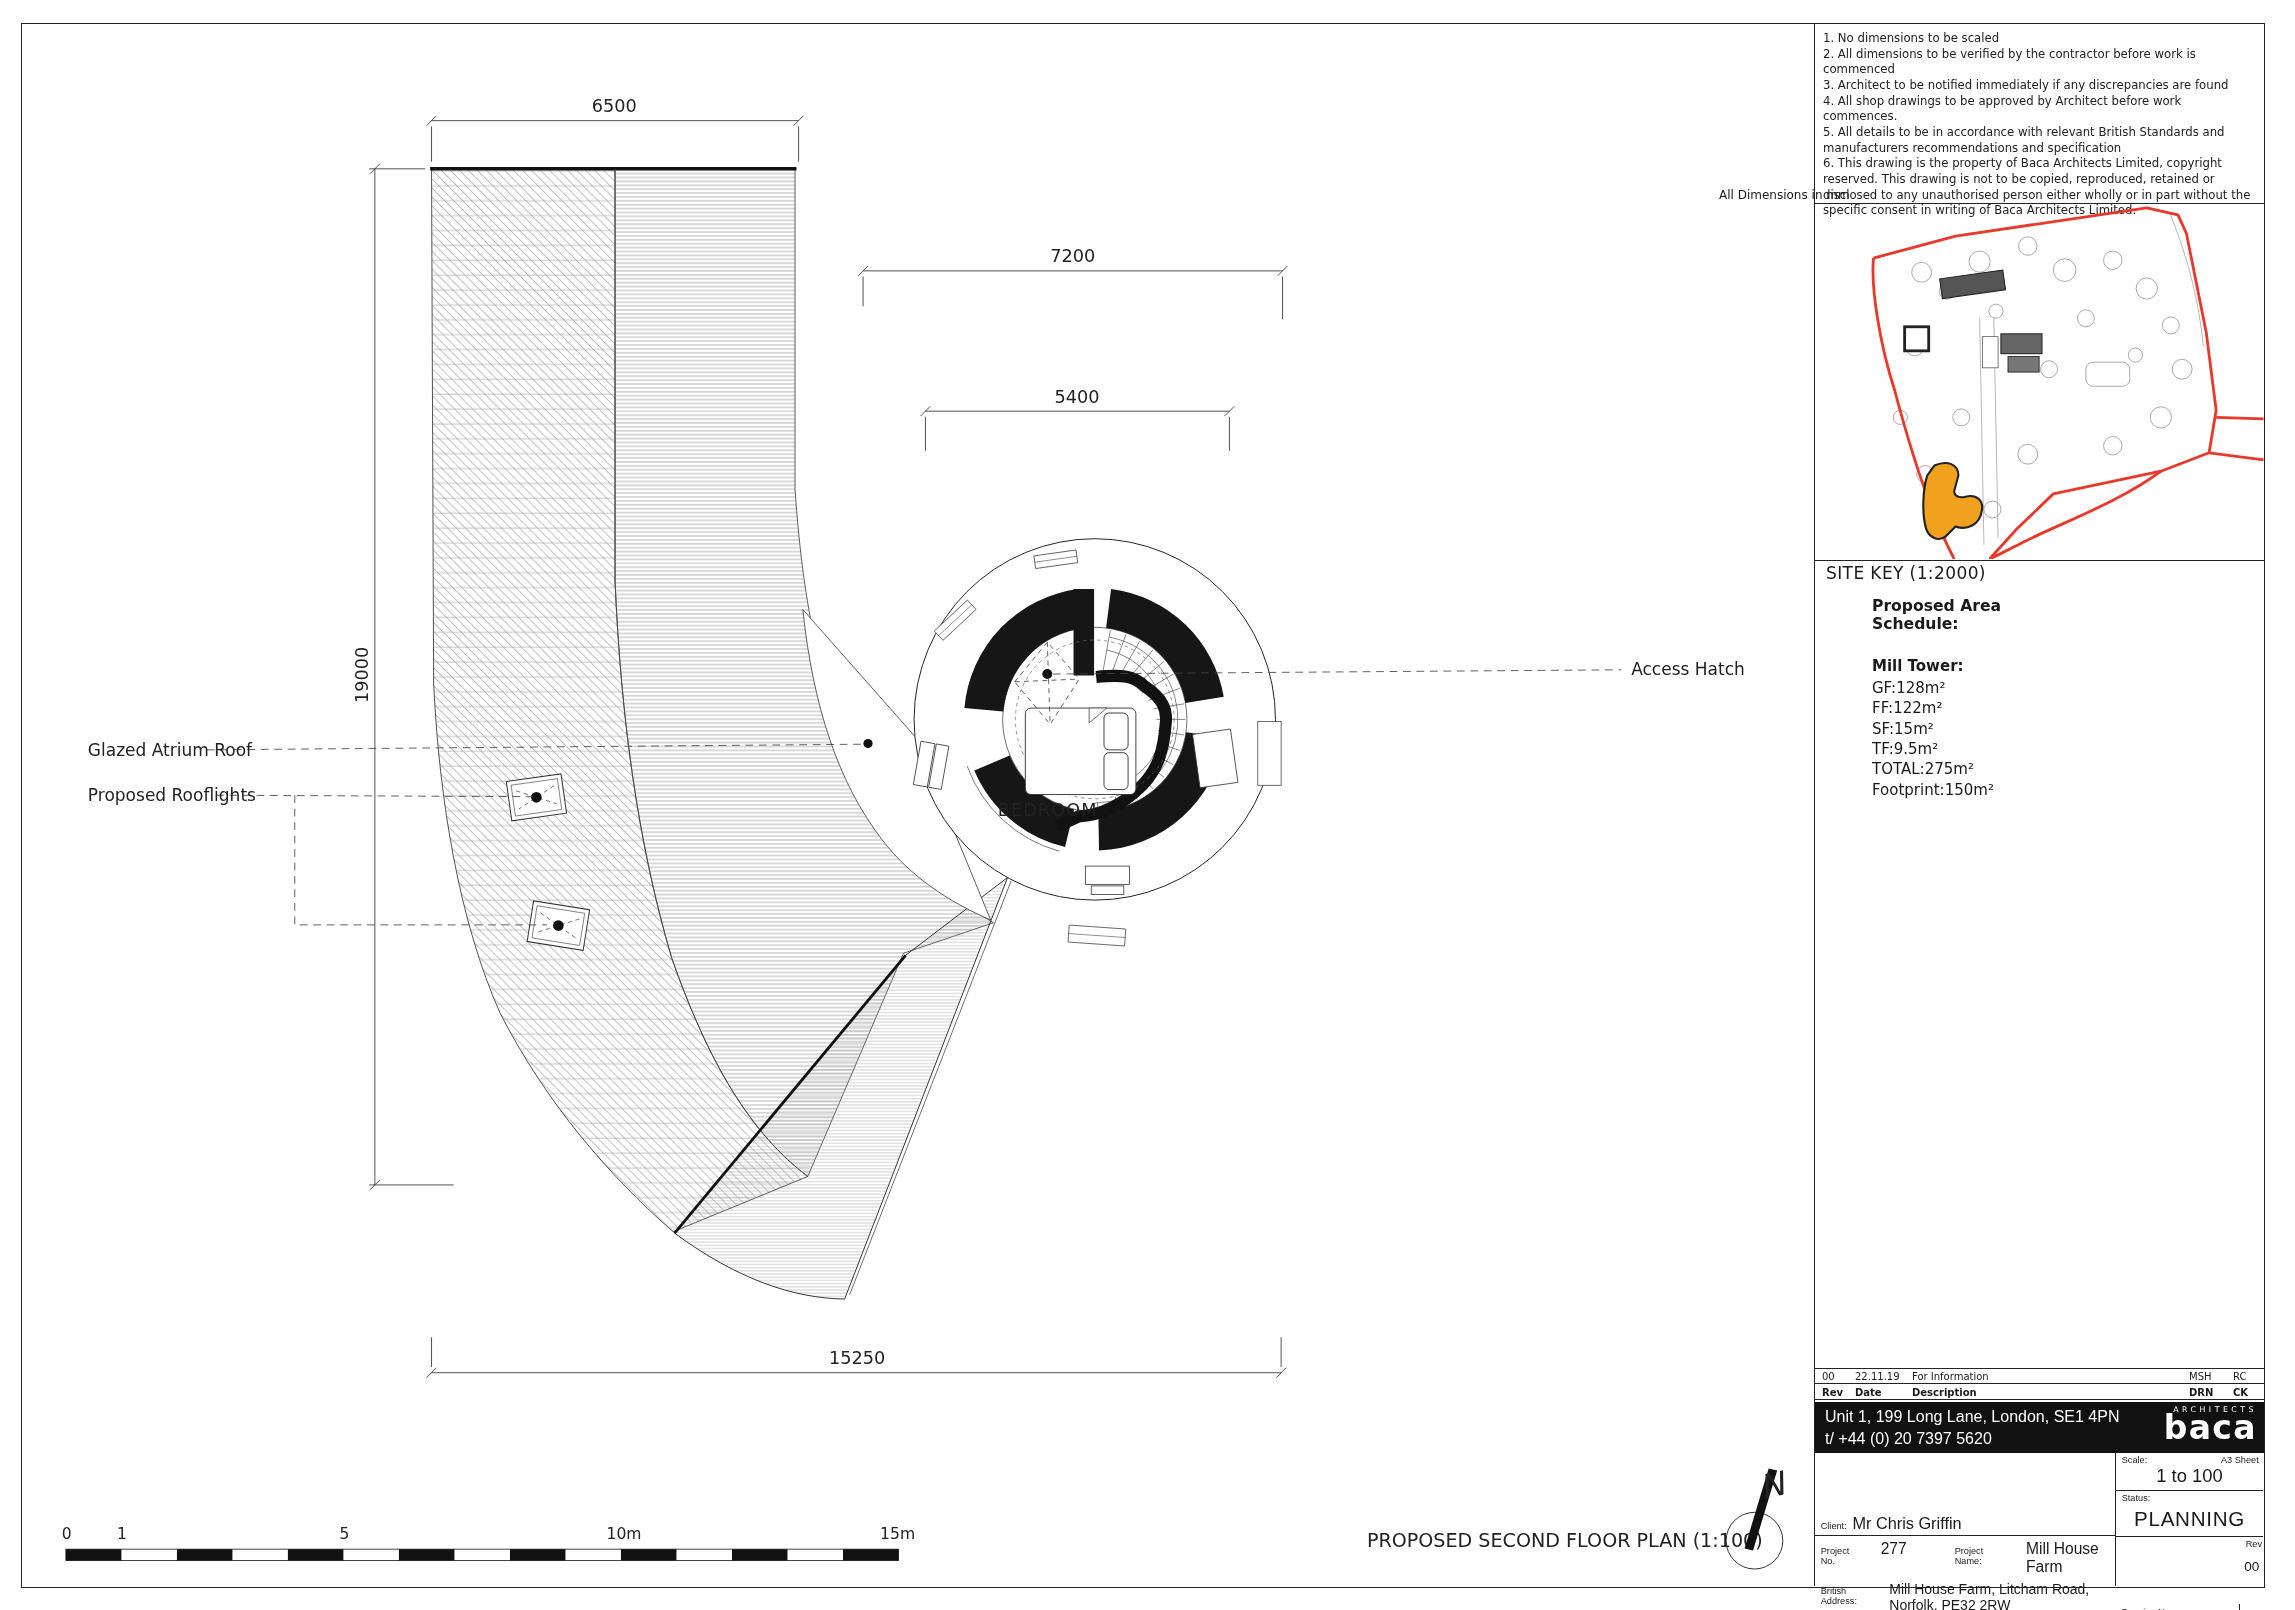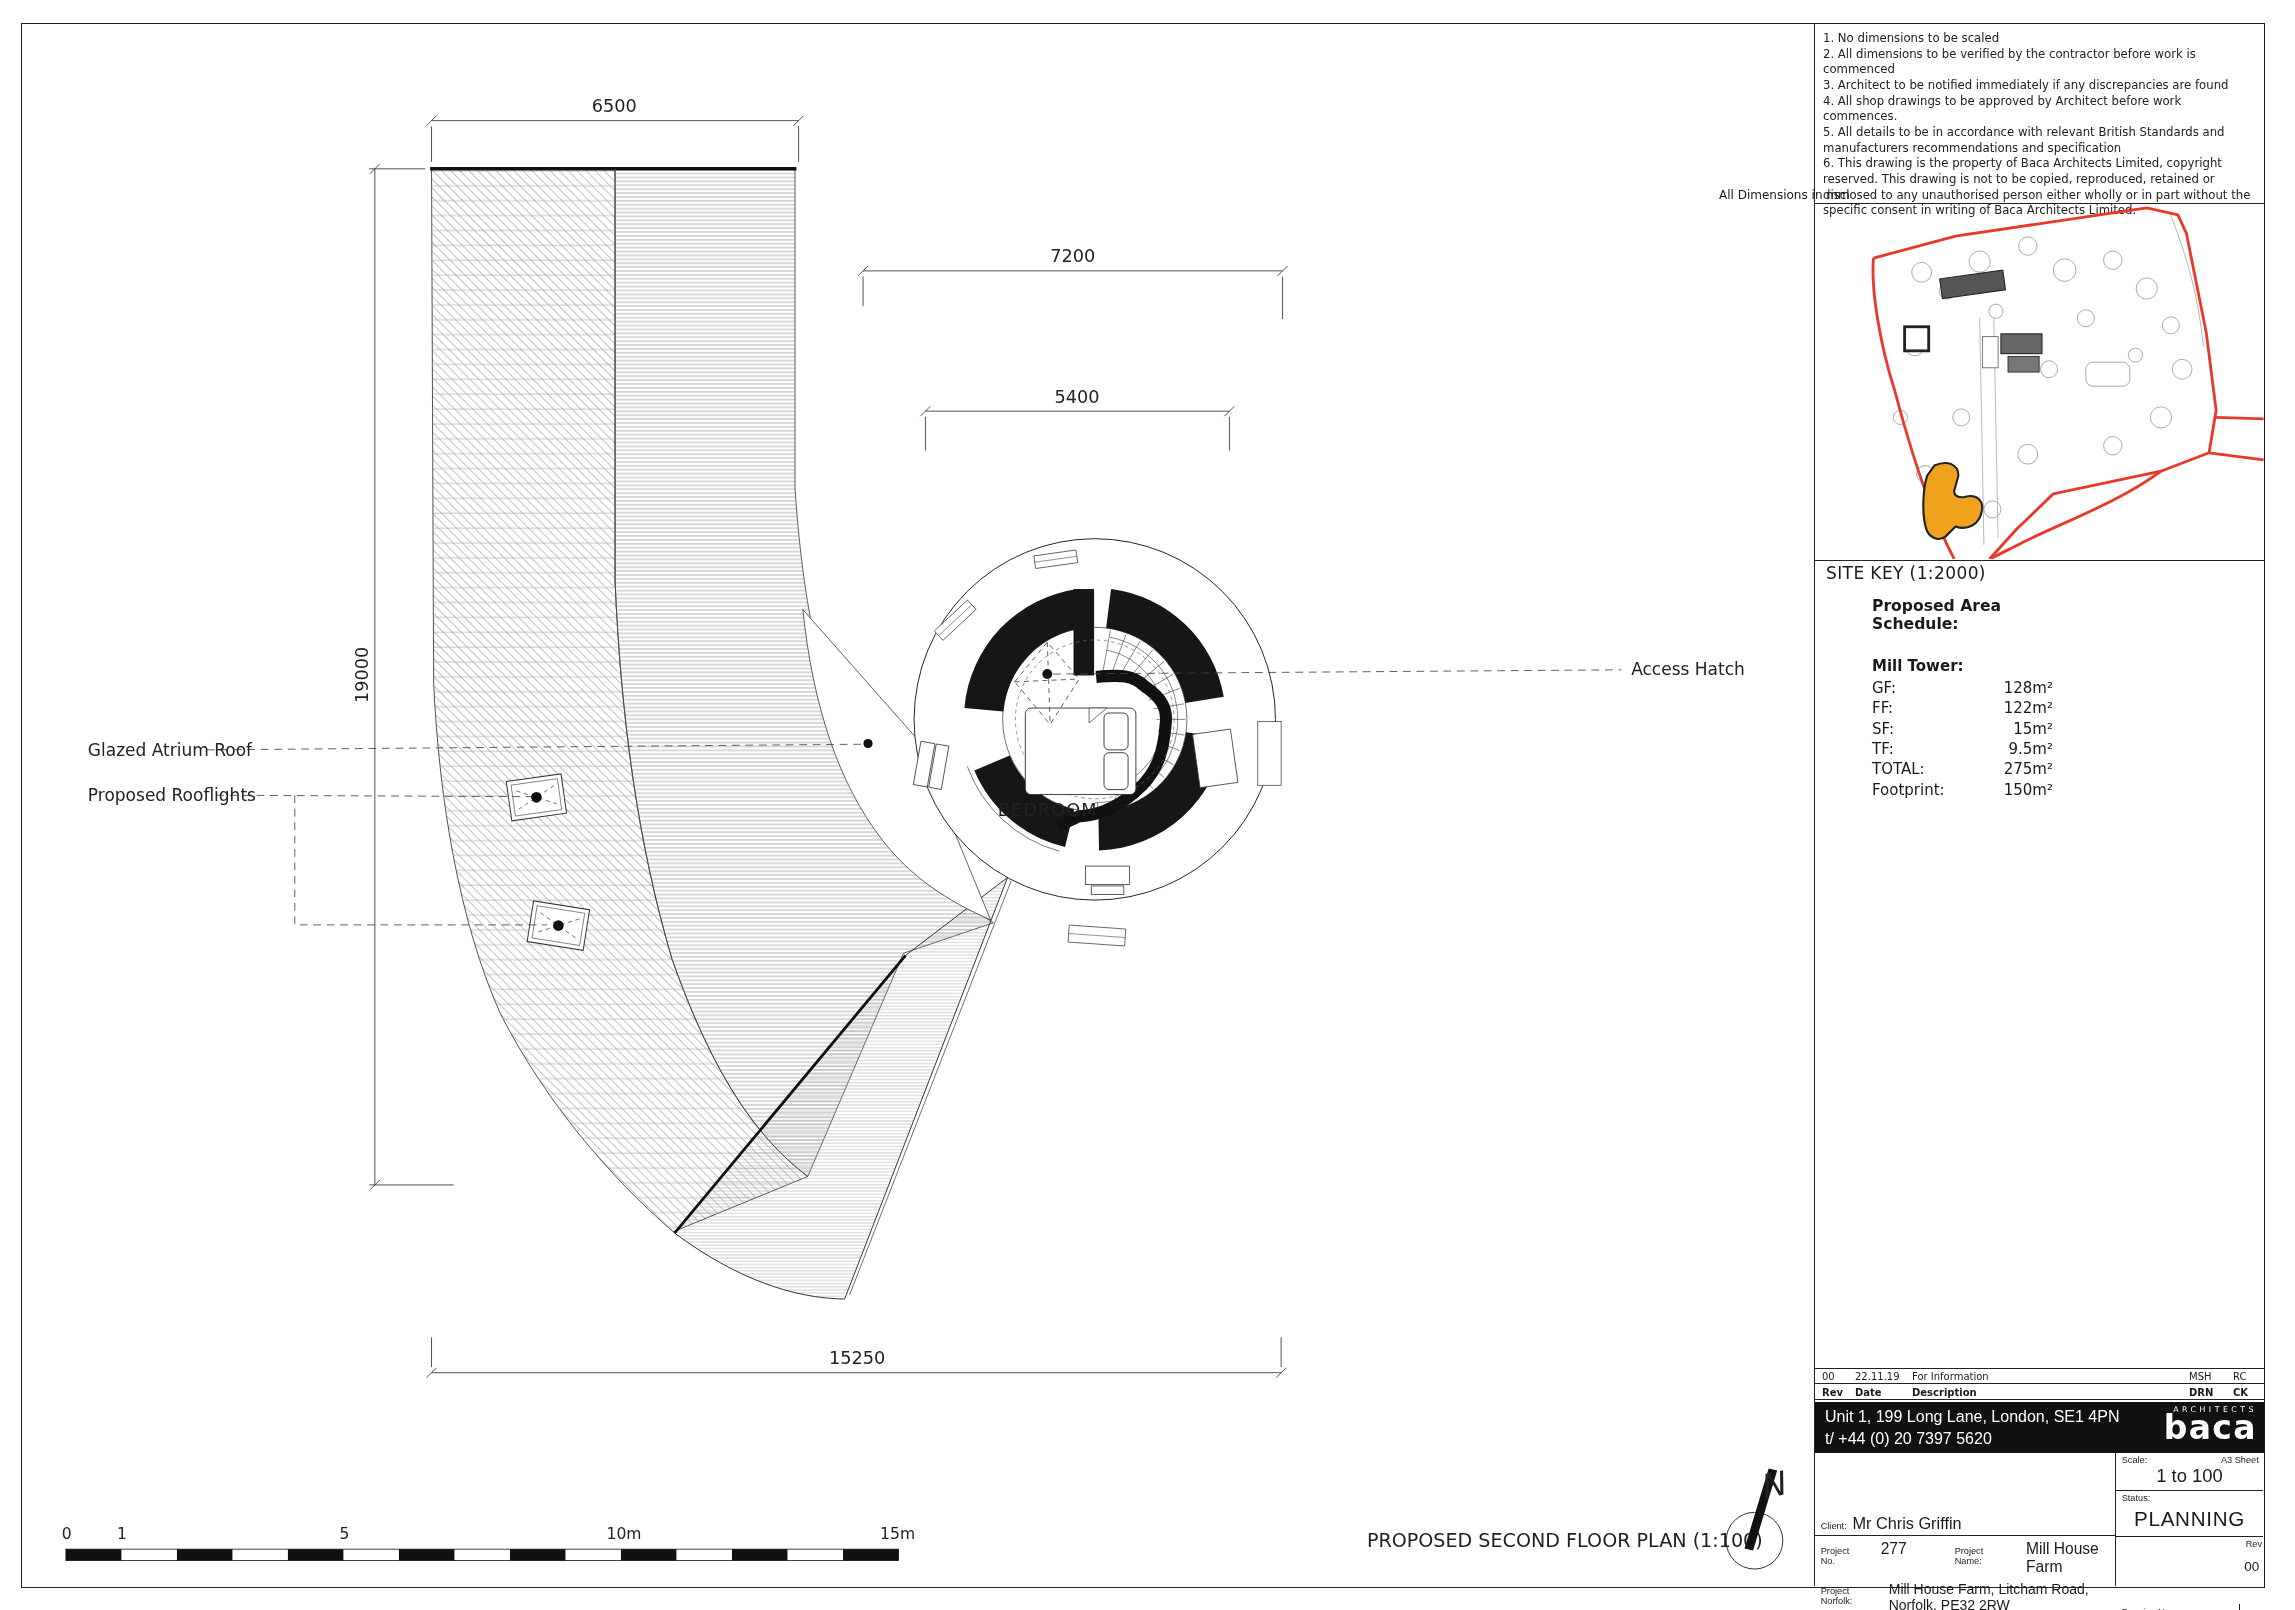--- a/index.html
+++ b/index.html
@@ -13,21 +13,21 @@
   #notes{left:1823px;top:31px;width:434px;font-size:11.7px;line-height:1.34;color:#222;}
   #notes .nline{margin:0;}
   #dimnote{left:1719px;top:188px;font-size:12px;}
   #notes-sep{left:1815px;top:203px;width:449px;border-top:1.1px solid #222;}
   #map-sep{left:1815px;top:560px;width:449px;border-top:1.1px solid #222;}
   
   #sitekey-title{left:1826px;top:563px;font-size:17px;letter-spacing:0.4px;}
   #schedule{left:1872px;top:597px;width:213px;font-size:15px;}
   #schedule .sch-title{font-weight:bold;font-size:15.6px;margin-bottom:24px;}
   #schedule .sch-sub{font-weight:bold;margin-bottom:2.8px;}
-  .sch-row{display:flex;justify-content:space-between;width:181px;line-height:1.36;}
+  .sch-row{display:flex;width:181px;line-height:1.36;}
   
   #revtable{left:1815px;top:1368px;width:449px;font-size:10px;}
   .rev-row{display:flex;border-bottom:1.1px solid #222;padding:2.1px 0 1.4px 0;}
   .rev-row span{display:block;}
   .c-rev{width:33px;padding-left:7px;}
   .c-date{width:57px;}
   .c-desc{flex:1;}
   .c-drn{width:44px;}
   .c-ck{width:31px;}
   .rev-head{font-weight:bold;}
@@ -414,21 +414,21 @@
   </div>
 
   <div class="abs tb" id="cell-project">
     <div class="row">
       <span class="tb-label">Project No.</span>
       <span class="num">277</span>
       <span class="tb-label">Project Name:</span>
       <span class="pname">Mill House Farm</span>
     </div>
     <div class="row">
-      <span class="tb-label">Project Norfolk:</span>
+      <span class="tb-label">British Address:</span>
       <span class="addr">Mill House Farm, Litcham Road, Norfolk, PE32 2RW</span>
     </div>
   </div>
 
   <div class="abs" id="vdiv"></div>
 
   <div class="abs tb" id="cell-scale">
     <div class="head">
       <span class="tb-label">Scale:</span>
       <span class="tb-label">A3 Sheet</span>

